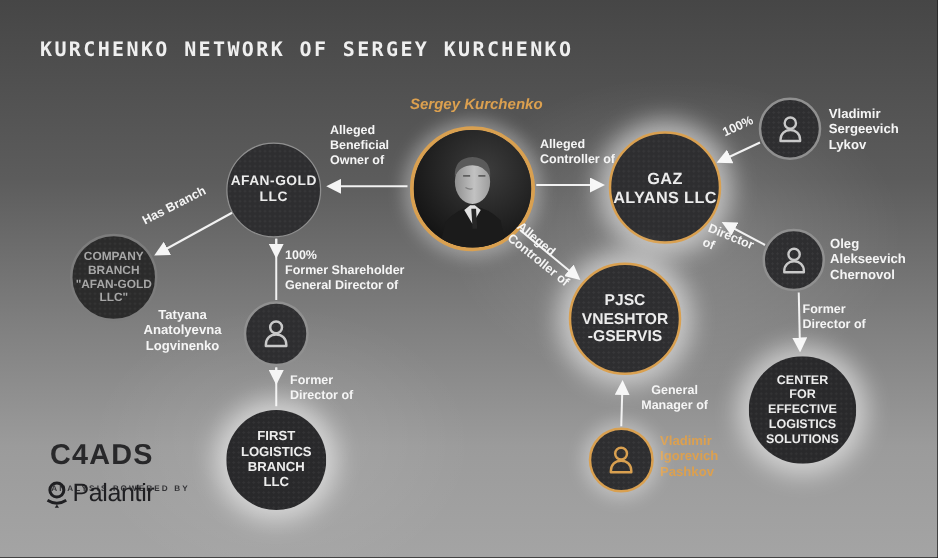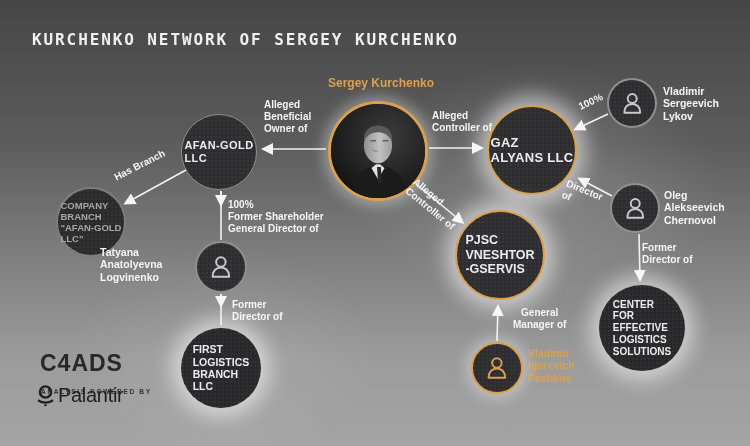--- a/index.html
+++ b/index.html
@@ -13,21 +13,21 @@
   }
   .title{
     position:absolute;left:32px;top:30px;
     font-family:"DejaVu Sans Mono",monospace;font-weight:bold;
     font-size:16px;letter-spacing:1.9px;color:#efefef;white-space:nowrap;
   }
   .edges-layer{position:absolute;left:0;top:0;}
   
   .node{
     position:absolute;border-radius:50%;box-sizing:border-box;
-    display:flex;align-items:center;justify-content:center;
+    display:flex;align-items:center;justify-content:center;text-align:center;
     background-color:#2e2e30;
     background-image:radial-gradient(rgba(255,255,255,0.045) 1px, transparent 1px);
     background-size:4px 4px;
   }
   .company{color:#ececec;font-weight:bold;white-space:pre-line;line-height:1.18;}
   .glow{box-shadow:0 0 20px 9px rgba(255,255,255,0.55);}
   .glow-soft{box-shadow:0 0 14px 5px rgba(255,255,255,0.35);}
   .n-kurchenko{left:328px;top:101px;width:100px;height:100px;border:3px solid #d9a050;overflow:hidden;}
   .n-afan{left:181px;top:114px;width:76px;height:76px;border:1px solid #8f8f8f;font-size:11px;letter-spacing:.4px;}
   .n-crimea{left:56px;top:187px;width:70px;height:70px;border:2px solid #7d7d7d;background-color:#2b2b2b;color:#a7a7a7;font-size:9.5px;}
@@ -37,22 +37,22 @@
   .n-center{left:599px;top:285px;width:86px;height:86px;background-color:#29292b;font-size:10px;}
   .person{border:2px solid #909090;color:#c9c9c9;}
   .n-logvinenko{left:195px;top:241px;width:52px;height:52px;}
   .n-lykov{left:607px;top:78px;width:50px;height:50px;}
   .n-chernovol{left:610px;top:183px;width:50px;height:50px;}
   .n-pashkov{left:471px;top:342px;width:52px;height:52px;border-color:#d9a050;color:#d9a050;}
   .person svg{width:62%;height:62%;}
   
   .lbl{position:absolute;font-weight:bold;font-size:10px;line-height:1.18;color:#f5f5f5;white-space:pre-line;}
   .lbl-orange{color:#dca04f;}
-  .l-kurchenko{left:328px;top:76px;width:100px;text-align:left;font-size:12px;white-space:nowrap;}
-  .l-logvinenko{left:100px;top:246px;width:92px;font-size:10.5px;}
+  .l-kurchenko{left:328px;top:76px;width:100px;text-align:left;font-size:12px;white-space:nowrap;font-style:italic;}
+  .l-logvinenko{left:100px;top:246px;width:92px;text-align:center;font-size:10.5px;}
   .l-lykov{left:663px;top:85px;font-size:10.5px;}
   .l-chernovol{left:664px;top:189px;font-size:10.5px;}
   .l-pashkov{left:528px;top:347px;font-size:10.5px;}
   .e-owner{left:264px;top:99px;}
   .e-hasbranch{left:115px;top:172px;transform:rotate(-27deg);transform-origin:left center;white-space:nowrap;}
   .e-shareholder{left:228px;top:199px;}
   .e-formerdir1{left:232px;top:299px;}
   .e-controller1{left:432px;top:110px;}
   .e-controller2{left:418px;top:176px;transform:rotate(39deg);transform-origin:left top;}
   .e-100{left:578px;top:96px;transform:rotate(-25deg);}

